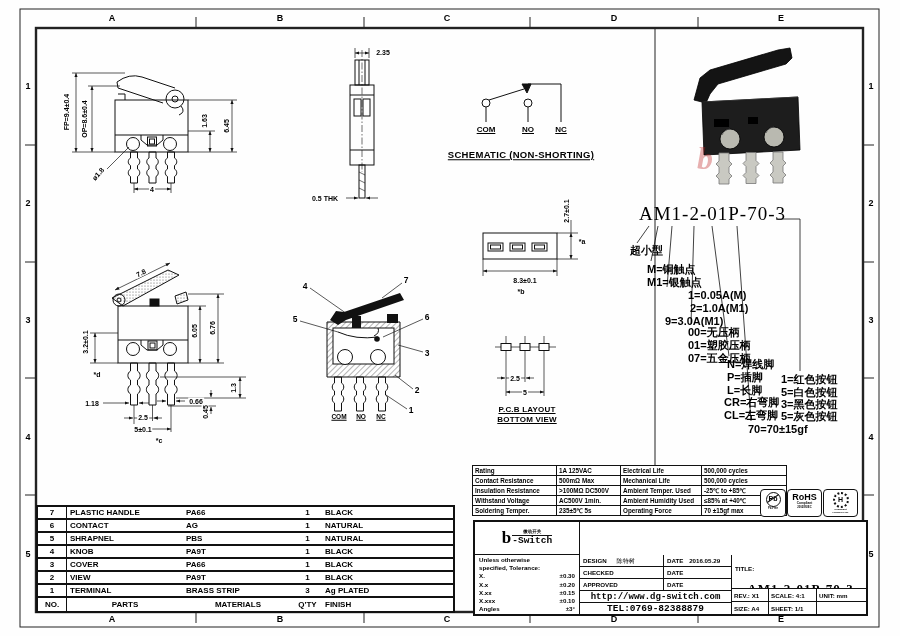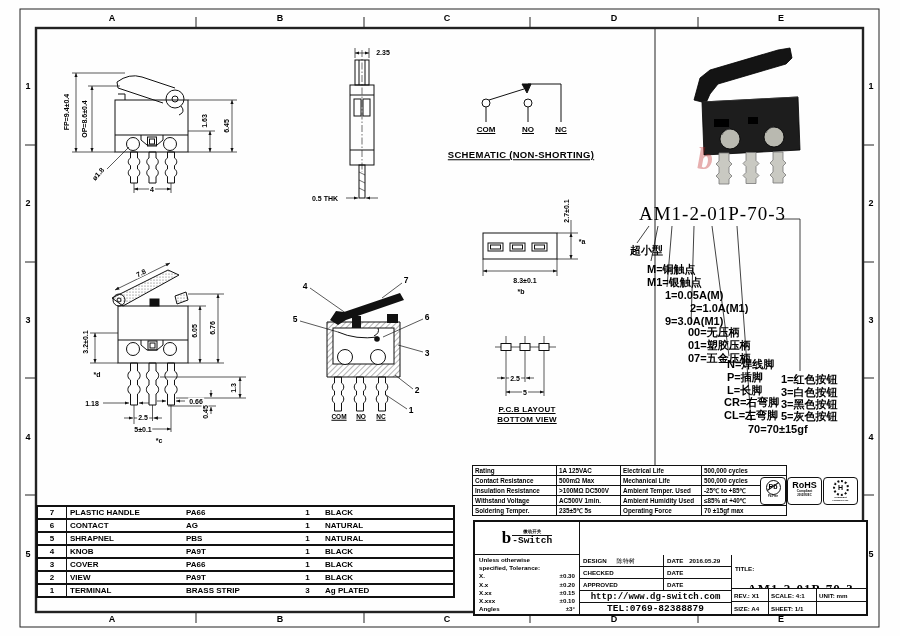--- a/index.html
+++ b/index.html
@@ -34,21 +34,21 @@
   .tlbl{font-size:6.2px;font-weight:bold;}
   .company{font-size:13.8px;font-weight:bold;letter-spacing:-.4px;text-align:center;line-height:31px;width:100%;}
   .partno{font-family:"Liberation Serif",serif;font-weight:bold;font-size:13px;letter-spacing:1px;text-align:center;display:block;margin-top:6px;}
   .url{font-family:"Liberation Mono",monospace;font-weight:bold;font-size:9px;text-align:center;display:block;line-height:12px;}
   .tel{font-family:"Liberation Mono",monospace;font-weight:bold;font-size:9.5px;text-align:center;display:block;line-height:11px;}
   .logo{display:flex;align-items:center;justify-content:center;height:100%;}
   .logo-b{font-family:"Liberation Serif",serif;font-weight:bold;font-size:17px;}
   .logo-col{display:flex;flex-direction:column;align-items:center;margin-left:1px;}
   .logo-cn{font-size:4.5px;font-weight:bold;line-height:1;}
   .logo-rest{font-family:"Liberation Mono",monospace;font-weight:bold;font-size:9.5px;border-top:1px solid #111;line-height:1.1;}
-  .badge{position:absolute;z-index:2;border:1.6px solid #111;border-radius:4px;background:#fff;text-align:center;overflow:hidden;}
+  .badge{position:absolute;z-index:2;border:1.6px solid #111;border-radius:4px;background:#fff;text-align:center;overflow:hidden;margin-top:12px;}
   .badge .b1{font-weight:bold;line-height:1;}
   .badge .b2{font-weight:bold;line-height:1;transform:scale(.9);}
   .pbcirc{width:13px;height:13px;border:1.3px solid #111;border-radius:50%;margin:2px auto 0;font:bold 7px "Liberation Sans",sans-serif;line-height:12px;position:relative;}
   .pbcirc:after{content:"";position:absolute;left:-1px;top:5px;width:14px;height:0;border-top:1.3px solid #111;transform:rotate(-35deg);}
   .hfcirc{width:12px;height:12px;border:2px dotted #111;border-radius:50%;margin:2px auto 0;font:bold 7px "Liberation Sans",sans-serif;line-height:11px;}
   .tolrow{display:flex;justify-content:space-between;padding:0 4px;font-size:6.2px;font-weight:bold;line-height:8.2px;}
 </style>
 </head>
 <body>
 
@@ -372,34 +372,34 @@
 
 <span class="lbl dl" style="left:515px;top:378px">2.5</span>
 <span class="lbl dl" style="left:525px;top:392px">5</span>
 <span class="lbl pcbt" style="left:527px;top:410px">P.C.B LAYOUT</span>
 <span class="lbl pcbt" style="left:527px;top:420px">BOTTOM VIEW</span>
 
 <span class="code">AM1-2-01P-70-3</span>
 <span class="bk" style="left:630px;top:245px">超小型</span>
 <span class="bk" style="left:647px;top:264px">M=铜触点</span>
 <span class="bk" style="left:647px;top:277px">M1=银触点</span>
-<span class="bk" style="left:665px;top:290px">1=0.05A(M)</span>
+<span class="bk" style="left:688px;top:290px">1=0.05A(M)</span>
 <span class="bk" style="left:690px;top:303px">2=1.0A(M1)</span>
 <span class="bk" style="left:665px;top:316px">9=3.0A(M1)</span>
 <span class="bk" style="left:688px;top:327px">00=无压柄</span>
 <span class="bk" style="left:688px;top:340px">01=塑胶压柄</span>
 <span class="bk" style="left:688px;top:353px">07=五金压柄</span>
 <span class="bk" style="left:727px;top:359px">N=焊线脚</span>
 <span class="bk" style="left:727px;top:372px">P=插脚</span>
 <span class="bk" style="left:727px;top:385px">L=长脚</span>
 <span class="bk" style="left:724px;top:397px">CR=右弯脚</span>
 <span class="bk" style="left:724px;top:410px">CL=左弯脚</span>
 <span class="bk" style="left:748px;top:424px">70=70±15gf</span>
 <span class="bk" style="left:781px;top:374px">1=红色按钮</span>
-<span class="bk" style="left:781px;top:387px">3=白色按钮</span>
+<span class="bk" style="left:781px;top:387px">5=白色按钮</span>
 <span class="bk" style="left:781px;top:399px">3=黑色按钮</span>
 <span class="bk" style="left:781px;top:411px">5=灰色按钮</span>
 
 <span class="wm2">b</span>
 
 <table class="parts">
   <tbody>
         <tr>
     <td class="no" style="width:22px">7</td>
     <td style="width:110px">PLASTIC HANDLE</td>
@@ -441,20 +441,27 @@
     <td>PA9T</td>
     <td class="c">1</td>
     <td>BLACK</td>
   </tr>
   <tr>
     <td class="no">1</td>
     <td>TERMINAL</td>
     <td>BRASS STRIP</td>
     <td class="c">3</td>
     <td>Ag PLATED</td>
+  </tr>
+  <tr class="hdr">
+    <td class="no">NO.</td>
+    <td class="c">PARTS</td>
+    <td class="c">MATERIALS</td>
+    <td class="c">Q'TY</td>
+    <td>FINISH</td>
   </tr>
 </tbody>
     </table>
 
 <table class="ratings">
   <tbody>
         <tr>
     <td style="width:79px">Rating</td>
     <td style="width:59px">1A 125VAC</td>
     <td style="width:76px">Electrical Life</td>

